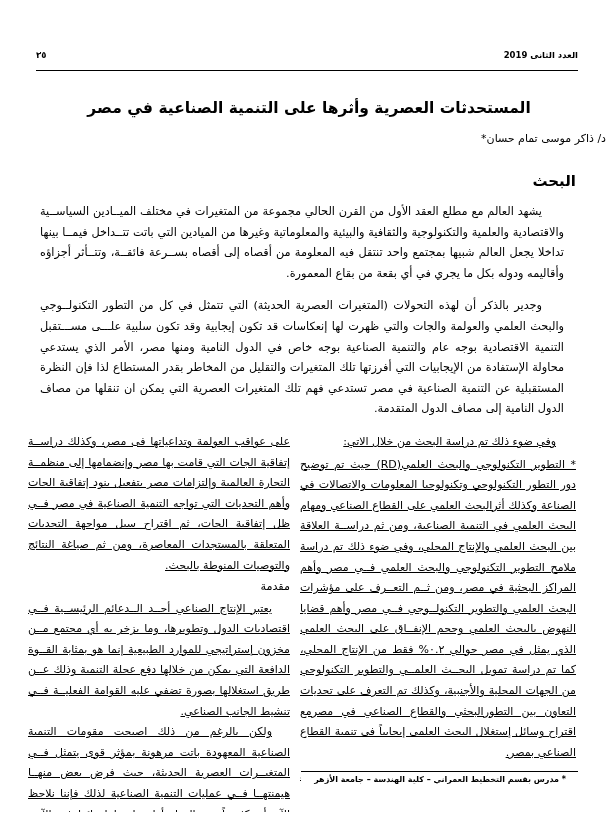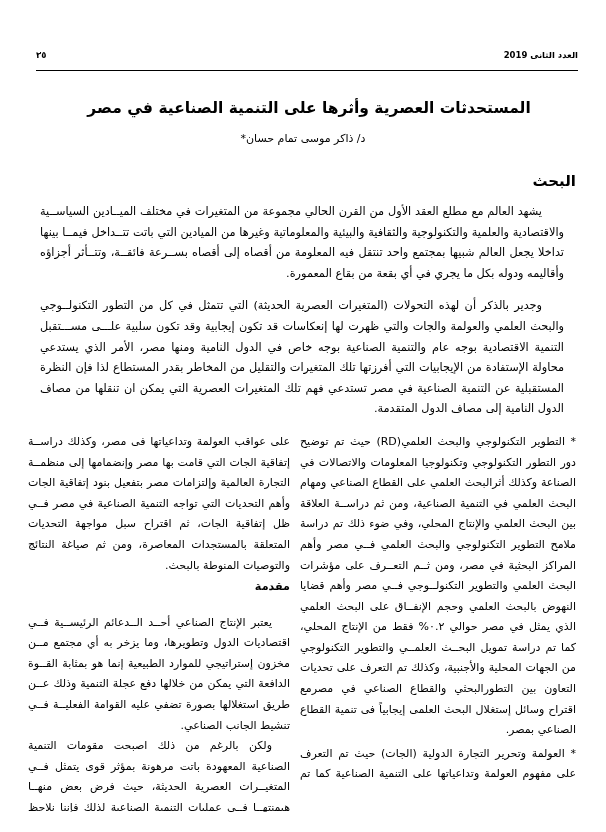--- a/index.html
+++ b/index.html
@@ -46,21 +46,21 @@
     text-align: center;
     font-size: 15.5px;
     font-weight: bold;
     letter-spacing: 0;
   }
   .doc-author {
     position: absolute;
     top: 132px;
     right: 0;
     left: 0;
-    text-align: center;
+    text-align: right;
     font-size: 11px;
   }
   
   .body-area {
     position: absolute;
     top: 172px;
     right: 30px;
     left: 28px;
   }
   .section-heading {
@@ -79,28 +79,28 @@
   
   .columns {
     display: flex;
     gap: 10px;
     margin-top: 4px;
     align-items: flex-start;
   }
   .col { font-size: 11px; line-height: 20.6px; text-align: justify; }
   .col-right { width: 276px; max-height: 352px; overflow: hidden; }
   .col-left  { width: 262px; max-height: 380px; overflow: hidden; }
-  .col p { margin: 0; }
+  .col p { margin: 0; text-decoration: underline; }
   .col .lead { text-indent: 20px; margin-bottom: 2px; }
   .col .bullet { text-indent: 0; margin-bottom: 3px; }
   .col .cont { text-indent: 0; }
   .col .minihead {
-    font-weight: bold;
+    font-weight: normal;
     font-size: 11.2px;
-    margin: 1px 0 15px 0;
+    margin: 1px 0 1px 0;
   }
   .col .para { text-indent: 18px; }
   
   .footnote {
     position: absolute;
     bottom: 48px;
     right: 28px;
     width: 277px;
     background: #fff;
     border-top: 1.2px solid #000;
@@ -130,28 +130,32 @@
     <div class="section-heading">البحث</div>
 
     <div class="intro">
       <p>يشهد العالم مع مطلع العقد الأول من القرن الحالي مجموعة من المتغيرات في مختلف الميــادين السياســية والاقتصادية والعلمية والتكنولوجية والثقافية والبيئية والمعلوماتية وغيرها من الميادين التي باتت تتــداخل فيمــا بينها تداخلا يجعل العالم شبيها بمجتمع واحد تنتقل فيه المعلومة من أقصاه إلى أقصاه بســرعة فائقــة، وتتــأثر أجزاؤه وأقاليمه ودوله بكل ما يجري في أي بقعة من بقاع المعمورة.</p>
       <p>وجدير بالذكر أن لهذه التحولات (المتغيرات العصرية الحديثة) التي تتمثل في كل من التطور التكنولــوجي والبحث العلمي والعولمة والجات والتي ظهرت لها إنعكاسات قد تكون إيجابية وقد تكون سلبية علـــى مســـتقبل التنمية الاقتصادية بوجه عام والتنمية الصناعية بوجه خاص في الدول النامية ومنها مصر، الأمر الذي يستدعي محاولة الإستفادة من الإيجابيات التي أفرزتها تلك المتغيرات والتقليل من المخاطر بقدر المستطاع لذا فإن النظرة المستقبلية عن التنمية الصناعية في مصر تستدعي فهم تلك المتغيرات العصرية التي يمكن ان تنقلها من مصاف الدول النامية إلى مصاف الدول المتقدمة.</p>
     </div>
 
     <div class="columns">
 
       <div class="col col-right">
+        <p class="lead">وفي ضوء ذلك تم دراسة البحث من خلال الاتي:</p>
         <p class="bullet">* التطوير التكنولوجي والبحث العلمي(RD) حيث تم توضيح دور التطور التكنولوجي وتكنولوجيا المعلومات والاتصالات في الصناعة وكذلك أثرالبحث العلمي على القطاع الصناعي ومهام البحث العلمي في التنمية الصناعية، ومن ثم دراســة العلاقة بين البحث العلمي والإنتاج المحلي، وفي ضوء ذلك تم دراسة ملامح التطوير التكنولوجي والبحث العلمي فــي مصر وأهم المراكز البحثية في مصر، ومن ثــم التعــرف على مؤشرات البحث العلمي والتطوير التكنولــوجي فــي مصر وأهم قضايا النهوض بالبحث العلمي وحجم الإنفــاق على البحث العلمي الذي يمثل في مصر حوالي ٠.٢% فقط من الإنتاج المحلي، كما تم دراسة تمويل البحــث العلمــي والتطوير التكنولوجي من الجهات المحلية والأجنبية، وكذلك تم التعرف على تحديات التعاون بين التطورالبحثي والقطاع الصناعي في مصرمع اقتراح وسائل إستغلال البحث العلمى إيجابياً فى تنمية القطاع الصناعي بمصر.</p>
         <p class="bullet">* العولمة وتحرير التجارة الدولية (الجات) حيث تم التعرف على مفهوم العولمة وتداعياتها على التنمية الصناعية كما تم دراسة إيجابيات الجات وآثارها السلبية، ومن ثم التعرف</p>
       </div>
 
       <div class="col col-left">
         <p class="cont">على عواقب العولمة وتداعياتها فى مصر، وكذلك دراســة إتفاقية الجات التي قامت بها مصر وإنضمامها إلى منظمــة التجارة العالمية وإلتزامات مصر بتفعيل بنود إتفاقية الجات وأهم التحديات التي تواجه التنمية الصناعية في مصر فــي ظل إتفاقية الجات، ثم اقتراح سبل مواجهة التحديات المتعلقة بالمستجدات المعاصرة، ومن ثم صياغة النتائج والتوصيات المنوطة بالبحث.</p>
         <div class="minihead">مقدمة</div>
         <p class="para">يعتبر الإنتاج الصناعي أحــد الــدعائم الرئيســية فــي اقتصاديات الدول وتطويرها، وما يزخر به أي مجتمع مــن مخزون إستراتيجي للموارد الطبيعية إنما هو بمثابة القــوة الدافعة التي يمكن من خلالها دفع عجلة التنمية وذلك عــن طريق استغلالها بصورة تضفي عليه القوامة الفعليــة فــي تنشيط الجانب الصناعي.</p>
         <p class="para">ولكن بالرغم من ذلك اصبحت مقومات التنمية الصناعية المعهودة باتت مرهونة بمؤثر قوى يتمثل فــي المتغيــرات العصرية الحديثة، حيث فرض بعض منهــا هيمنتهــا فــي عمليات التنمية الصناعية لذلك فإننا نلاحظ الآن أن كثيــراً من الدول أولت اهتماما زائدا في الآونة الأخيــرة لتطــوير</p>
       </div>
 
     </div>
   </div>
 
+  <div class="footnote">
+    <div class="fn-text">* مدرس بقسم التخطيط العمراني – كلية الهندسة – جامعة الأزهر</div>
+  </div>
 
 </div>
 
 </body></html>

